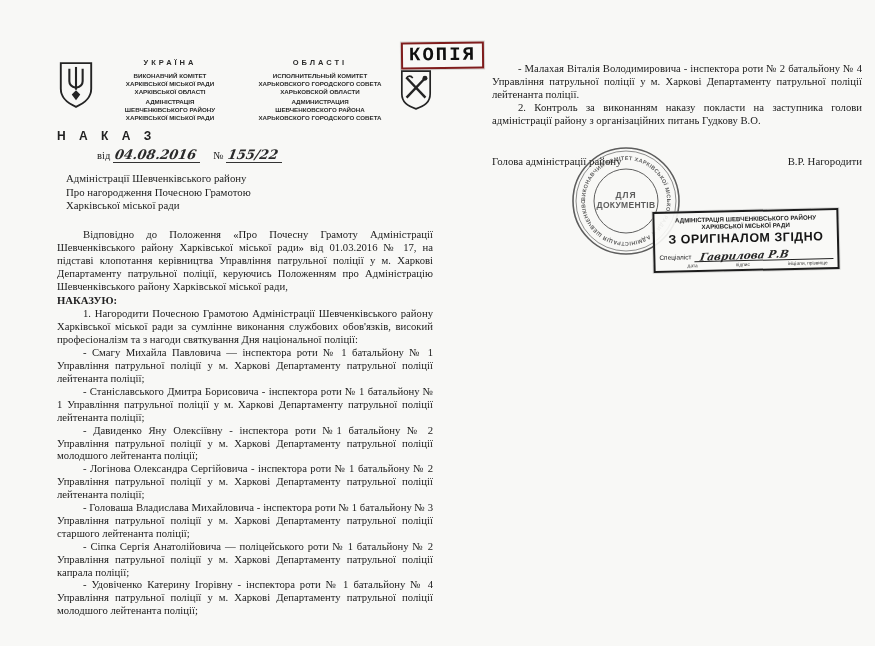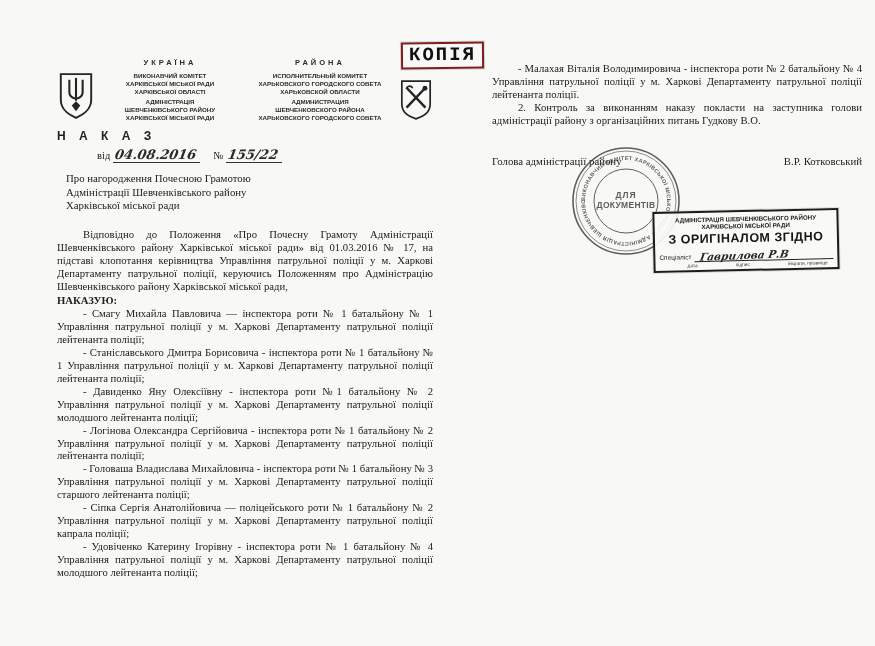--- a/index.html
+++ b/index.html
@@ -14,21 +14,21 @@
   .kopiya{
     position:absolute;left:401px;top:42px;
     border:2px solid #7f1d1d;padding:0 6px 1px 6px;
     font-family:Liberation Mono, monospace;font-weight:bold;
     font-size:19px;letter-spacing:2px;color:#101010;
     transform:rotate(-0.6deg);background:rgba(248,248,246,.7);
     box-shadow:0 0 0 1px rgba(20,20,20,.15);
   }
 
   
-  .letterhead{position:absolute;left:57px;top:56px;width:376px;display:flex;align-items:flex-end;}
+  .letterhead{position:absolute;left:57px;top:56px;width:376px;display:flex;align-items:flex-start;}
   .emblem{flex:0 0 auto;}
   .emblem.trident{width:38px;height:52px;margin-top:3px;}
   .emblem.kharkiv{width:34px;height:44px;margin-top:12px;margin-left:4px;}
   .lh-col{flex:1 1 0;text-align:center;font-family:"Liberation Sans", sans-serif;color:#2b2b2b;padding:0 4px;}
   .lh-country{font-size:7.5px;font-weight:700;letter-spacing:3px;margin:2px 0 5px 0;}
   .lh-line{font-size:6.2px;line-height:7.8px;font-weight:600;}
   .lh-bold{font-size:6.2px;line-height:7.8px;font-weight:800;}
   .lh-gap{height:3px;}
 
   
@@ -103,21 +103,21 @@
       <div class="lh-country" data-interactable="false">УКРАЇНА</div>
       <div class="lh-line" data-interactable="false">ВИКОНАВЧИЙ КОМІТЕТ</div>
       <div class="lh-line" data-interactable="false">ХАРКІВСЬКОЇ МІСЬКОЇ РАДИ</div>
       <div class="lh-line" data-interactable="false">ХАРКІВСЬКОЇ ОБЛАСТІ</div>
       <div class="lh-gap"></div>
       <div class="lh-bold" data-interactable="false">АДМІНІСТРАЦІЯ</div>
       <div class="lh-bold" data-interactable="false">ШЕВЧЕНКІВСЬКОГО РАЙОНУ</div>
       <div class="lh-bold" data-interactable="false">ХАРКІВСЬКОЇ МІСЬКОЇ РАДИ</div>
     </div>
     <div class="lh-col" data-interactable="false">
-      <div class="lh-country" data-interactable="false">РАЙОНА</div>
+      <div class="lh-country" data-interactable="false">ОБЛАСТІ</div>
       <div class="lh-line" data-interactable="false">ИСПОЛНИТЕЛЬНЫЙ КОМИТЕТ</div>
       <div class="lh-line" data-interactable="false">ХАРЬКОВСКОГО ГОРОДСКОГО СОВЕТА</div>
       <div class="lh-line" data-interactable="false">ХАРЬКОВСКОЙ ОБЛАСТИ</div>
       <div class="lh-gap"></div>
       <div class="lh-bold" data-interactable="false">АДМИНИСТРАЦИЯ</div>
       <div class="lh-bold" data-interactable="false">ШЕВЧЕНКОВСКОГО РАЙОНА</div>
       <div class="lh-bold" data-interactable="false">ХАРЬКОВСКОГО ГОРОДСКОГО СОВЕТА</div>
     </div>
     <svg class="emblem kharkiv" viewBox="0 0 36 44" data-interactable="false">
       <path d="M3 2 h30 v24 c0 9 -6 13 -15 16 c-9 -3 -15 -7 -15 -16 z" fill="none" stroke="#242424" stroke-width="1.8"></path>
@@ -132,45 +132,46 @@
 
   <div class="date-line" data-interactable="false">
     <span data-interactable="false">від</span>
     <span class="u-line"><span class="hand" data-interactable="false">04.08.2016</span></span>
     <span class="gap"></span>
     <span data-interactable="false">№</span>
     <span class="u-line"><span class="hand" data-interactable="false">155/22</span></span>
   </div>
 
   <div class="subject" data-interactable="false">
+    <div data-interactable="false">Адміністрації Шевченківського району</div>
     <div data-interactable="false">Про нагородження Почесною Грамотою</div>
-    <div data-interactable="false">Адміністрації Шевченківського району</div>
     <div data-interactable="false">Харківської міської ради</div>
   </div>
 
   <div class="body-left" data-interactable="false">
     <p data-interactable="false">Відповідно до Положення «Про Почесну Грамоту Адміністрації Шевченківського району Харківської міської ради» від 01.03.2016 № 17, на підставі клопотання керівництва Управління патрульної поліції у м. Харкові Департаменту патрульної поліції, керуючись Положенням про Адміністрацію Шевченківського району Харківської міської ради,</p>
     <p class="command" data-interactable="false">НАКАЗУЮ:</p>
+    <p data-interactable="false">1. Нагородити Почесною Грамотою Адміністрації Шевченківського району Харківської міської ради за сумлінне виконання службових обов'язків, високий професіоналізм та з нагоди святкування Дня національної поліції:</p>
     <p data-interactable="false">- Смагу Михайла Павловича — інспектора роти № 1 батальйону № 1 Управління патрульної поліції у м. Харкові Департаменту патрульної поліції лейтенанта поліції;</p>
     <p data-interactable="false">- Станіславського Дмитра Борисовича - інспектора роти № 1 батальйону № 1 Управління патрульної поліції у м. Харкові Департаменту патрульної поліції лейтенанта поліції;</p>
     <p data-interactable="false">- Давиденко Яну Олексіївну -  інспектора роти №1 батальйону № 2 Управління патрульної поліції у м. Харкові Департаменту патрульної поліції молодшого лейтенанта поліції;</p>
     <p data-interactable="false">- Логінова Олександра Сергійовича - інспектора роти № 1 батальйону № 2 Управління патрульної поліції у м. Харкові Департаменту патрульної поліції лейтенанта поліції;</p>
     <p data-interactable="false">- Головаша Владислава Михайловича - інспектора роти № 1 батальйону № 3 Управління патрульної поліції у м. Харкові Департаменту патрульної поліції старшого лейтенанта поліції;</p>
     <p data-interactable="false">- Сіпка Сергія Анатолійовича — поліцейського роти № 1 батальйону № 2 Управління патрульної поліції у м. Харкові Департаменту патрульної поліції капрала поліції;</p>
     <p data-interactable="false">- Удовіченко Катерину Ігорівну -  інспектора роти № 1 батальйону № 4 Управління патрульної поліції у м. Харкові Департаменту патрульної поліції молодшого лейтенанта поліції;</p>
   </div>
 
   <div class="body-right" data-interactable="false">
     <p data-interactable="false">- Малахая Віталія Володимировича -  інспектора роти № 2 батальйону № 4 Управління патрульної поліції у м. Харкові Департаменту патрульної поліції лейтенанта поліції.</p>
     <p data-interactable="false">2. Контроль за виконанням наказу покласти на заступника голови адміністрації району з організаційних питань Гудкову В.О.</p>
   </div>
 
   <div class="sign-row" data-interactable="false">
     <span data-interactable="false">Голова адміністрації району</span>
-    <span data-interactable="false">В.Р. Котковський</span>
+    <span data-interactable="false">В.Р. Нагородити</span>
   </div>
 
   <svg class="round-stamp" viewBox="0 0 112 112" data-interactable="false">
     <circle cx="56" cy="56" r="53" fill="none" stroke="#3c3c3c" stroke-width="1.6"></circle>
     <circle cx="56" cy="56" r="50" fill="none" stroke="#3c3c3c" stroke-width="0.7"></circle>
     <circle cx="56" cy="56" r="32" fill="none" stroke="#3c3c3c" stroke-width="1"></circle>
     <defs>
       <path id="ringPath" d="M56,56 m-41,0 a41,41 0 1,1 82,0 a41,41 0 1,1 -82,0"></path>
     </defs>
     <text font-family="Liberation Sans, sans-serif" font-size="5.4" font-weight="700" fill="#3c3c3c" letter-spacing="0.4">

